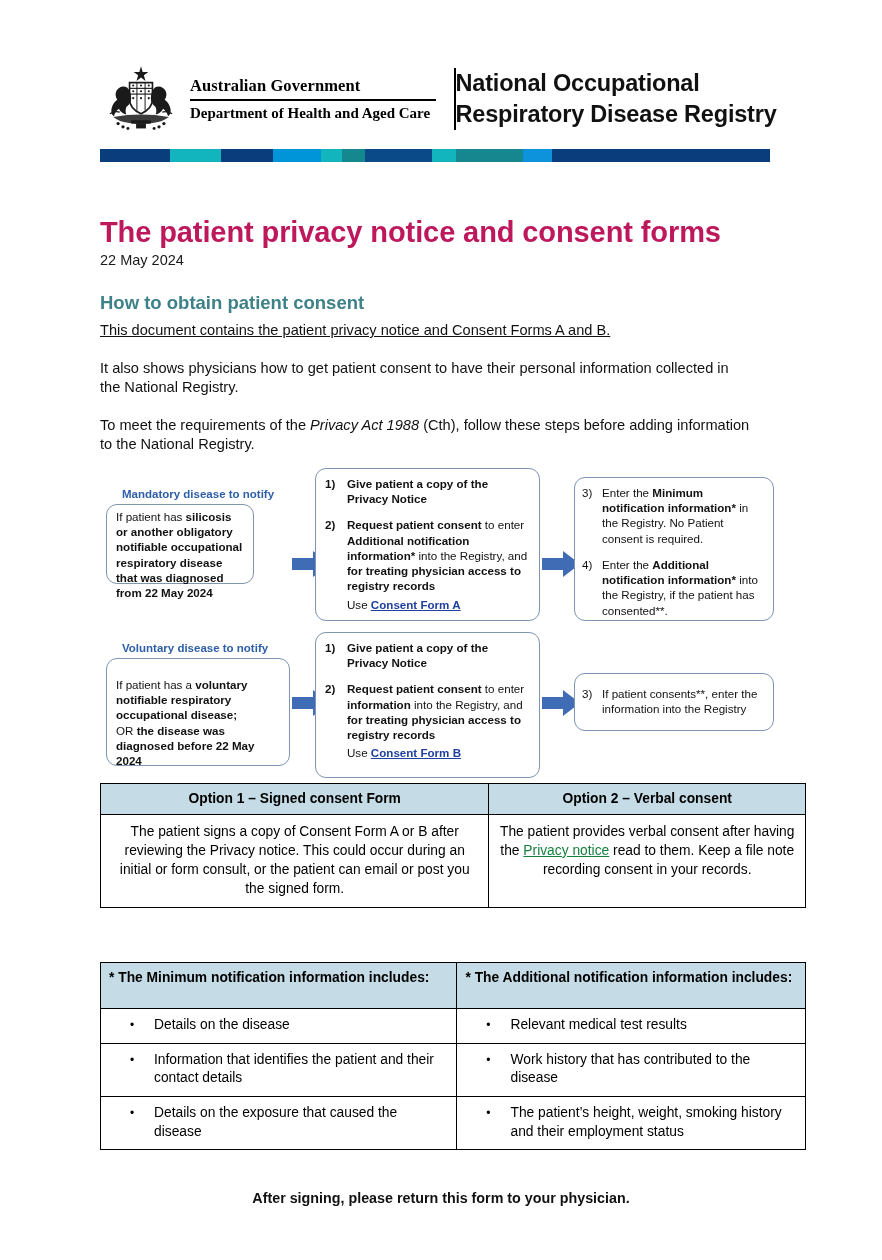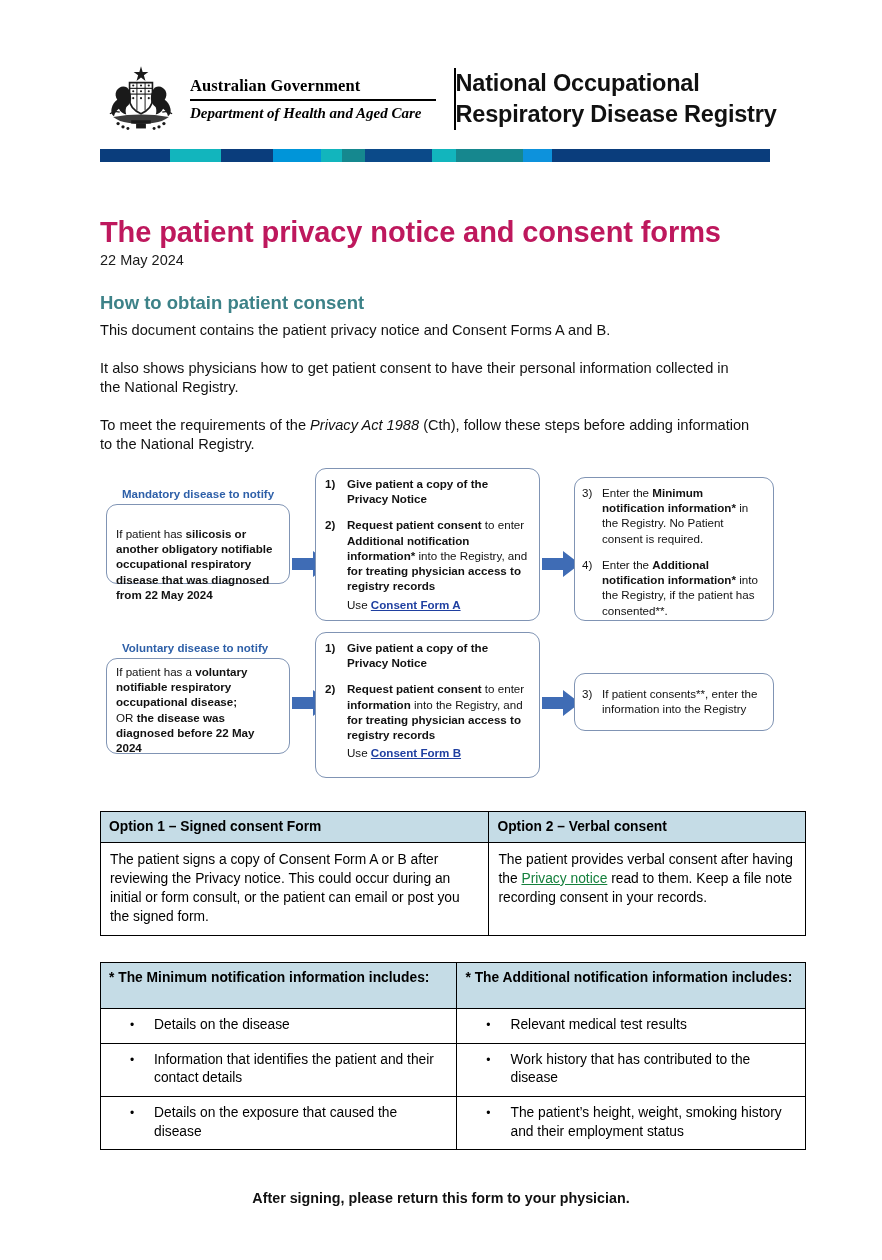--- a/index.html
+++ b/index.html
@@ -13,35 +13,35 @@
     overflow: hidden;
   }
   .page { position:relative; width:882px; height:1260px; padding: 0; }
 
   
   .masthead { position:absolute; left:100px; top:58px; width:680px; height:82px; display:flex; align-items:center; }
   .crest { width:82px; height:72px; flex:0 0 82px; }
   .gov-block { margin-left:8px; width:250px; }
   .gov-line1 { font-family:"Liberation Serif", serif; font-weight:bold; font-size:16.5px; letter-spacing:0.1px; color:#000; line-height:1.25; }
   .gov-rule { height:1.3px; background:#000; margin:3px 0 3px 0; width:246px; }
-  .gov-line2 { font-family:"Liberation Serif", serif; font-weight:bold; font-size:15px; color:#000; line-height:1.25; white-space:nowrap;font-style:italic; }
+  .gov-line2 { font-family:"Liberation Serif", serif; font-weight:bold; font-size:15px; color:#000; line-height:1.25; white-space:nowrap; }
   .vrule { width:1.6px; background:#000; height:62px; margin-left:14px; flex:0 0 1.6px; }
   .reg-block { }
   .reg-line { font-family:"Liberation Sans", sans-serif; font-weight:bold; font-size:23.5px; line-height:1.30; color:#111; letter-spacing:-0.2px; white-space:nowrap; }
 
   
   .colorbar { position:absolute; left:100px; top:149px; width:670px; height:13px; display:flex; }
   .colorbar span { display:block; height:100%; }
 
   
   .doc-title { position:absolute; left:100px; top:216px; font-size:29px; font-weight:bold; color:#be185d; letter-spacing:-0.1px; }
   .doc-date { position:absolute; left:100px; top:252px; font-size:14.5px; color:#1a1a1a; }
   .sec-head { position:absolute; left:100px; top:292px; font-size:18.5px; font-weight:bold; color:#3d8288; }
   .para { position:absolute; left:100px; width:650px; font-size:14.6px; line-height:1.32; color:#111; }
-  .p1 { top:321px; }
+  .p1 { top:321px;text-decoration:underline; }
   .p2 { top:359px; }
   .p3 { top:416px; }
   .para i { font-style:italic; }
 
   
   .flow { position:absolute; left:100px; top:462px; width:690px; height:322px; }
   .fbox {
     position:absolute;
     border:1.2px solid #8094b4;
     border-radius:11px;
@@ -65,21 +65,21 @@
   .numlist.thin li .num { flex:0 0 20px; font-weight:normal; }
   b { font-weight:bold; }
   .lnk { color:#1f3fa0; text-decoration:underline; font-weight:bold; }
   .lnk2 { color:#15803d; text-decoration:underline; }
   .use-line { padding-left:22px; margin-top:1px; }
 
   .arrow { position:absolute; width:38px; height:26px; }
 
   
   table { border-collapse:collapse; position:absolute; }
-  .tbl1 { left:100px; top:811px; width:706px; }
+  .tbl1 { left:100px; top:783px; width:706px;text-align:center; }
   .tbl2 { left:100px; top:962px; width:706px; }
   .tbl1 td, .tbl2 td { border:1.1px solid #000; vertical-align:top; }
   .hdr { background:#c5dce6; font-weight:bold; font-size:13.8px; padding:6px 8px 6px 8px; line-height:1.28; }
   .cell { font-size:13.8px; padding:7px 9px 9px 9px; line-height:1.38; }
   .tbl1 .c-left { width:389px; }
   .tbl1 .c-right { width:317px; }
   .tbl2 .c-left { width:357px;margin-top:48px; }
   .tbl2 .c-right { width:349px; }
   .bul { display:flex; font-size:13.8px; line-height:1.35; padding:6px 8px 7px 8px; }
   .bul .dot { flex:0 0 44px; text-align:center; font-size:12px; padding-top:1px; }
@@ -163,21 +163,21 @@
 
   <div class="para p1">This document contains the patient privacy notice and Consent Forms A and B.</div>
   <div class="para p2">It also shows physicians how to get patient consent to have their personal information collected in the National Registry.</div>
   <div class="para p3">
     <span>To meet the requirements of the </span><i>Privacy Act 1988</i><span> (Cth), follow these steps before adding information to the National Registry.</span>
   </div>
 
   <div class="flow">
 
     <div class="flabel" style="left:22px; top:26px;">Mandatory disease to notify</div>
-    <div class="fbox" style="left:6px; top:42px; width:184px; height:80px; padding-top:21px;">
+    <div class="fbox" style="left:6px; top:42px; width:148px; height:80px; padding-top:4px;">
       <span>If patient has </span><b>silicosis or another obligatory notifiable occupational respiratory disease that was diagnosed from 22 May 2024</b>
     </div>
 
     <svg class="arrow" style="left:192px; top:89px;" viewBox="0 0 38 26">
       <polygon points="0,7 21,7 21,0 38,13 21,26 21,19 0,19" fill="#3f6cb5"></polygon>
     </svg>
 
     <div class="fbox" style="left:215px; top:6px; width:225px; height:153px;">
       <ul class="numlist">
         <li>
@@ -203,21 +203,21 @@
           <span class="txt"><span>Enter the </span><b>Minimum notification information*</b><span> in the Registry. No Patient consent is required.</span></span>
         </li>
         <li class="gap">
           <span class="num">4)</span>
           <span class="txt"><span>Enter the </span><b>Additional notification information*</b><span> into the Registry, if the patient has consented**.</span></span>
         </li>
       </ul>
     </div>
 
     <div class="flabel" style="left:22px; top:180px;">Voluntary disease to notify</div>
-    <div class="fbox" style="left:6px; top:196px; width:184px; height:96px; padding-top:5px;">
+    <div class="fbox" style="left:6px; top:196px; width:184px; height:108px; padding-top:18px;">
       <span>If patient has a </span><b>voluntary notifiable respiratory occupational disease;</b><br>
       <span>OR </span><b>the disease was diagnosed before 22 May 2024</b>
     </div>
 
     <svg class="arrow" style="left:192px; top:228px;" viewBox="0 0 38 26">
       <polygon points="0,7 21,7 21,0 38,13 21,26 21,19 0,19" fill="#3f6cb5"></polygon>
     </svg>
 
     <div class="fbox" style="left:215px; top:170px; width:225px; height:146px;">
       <ul class="numlist">

